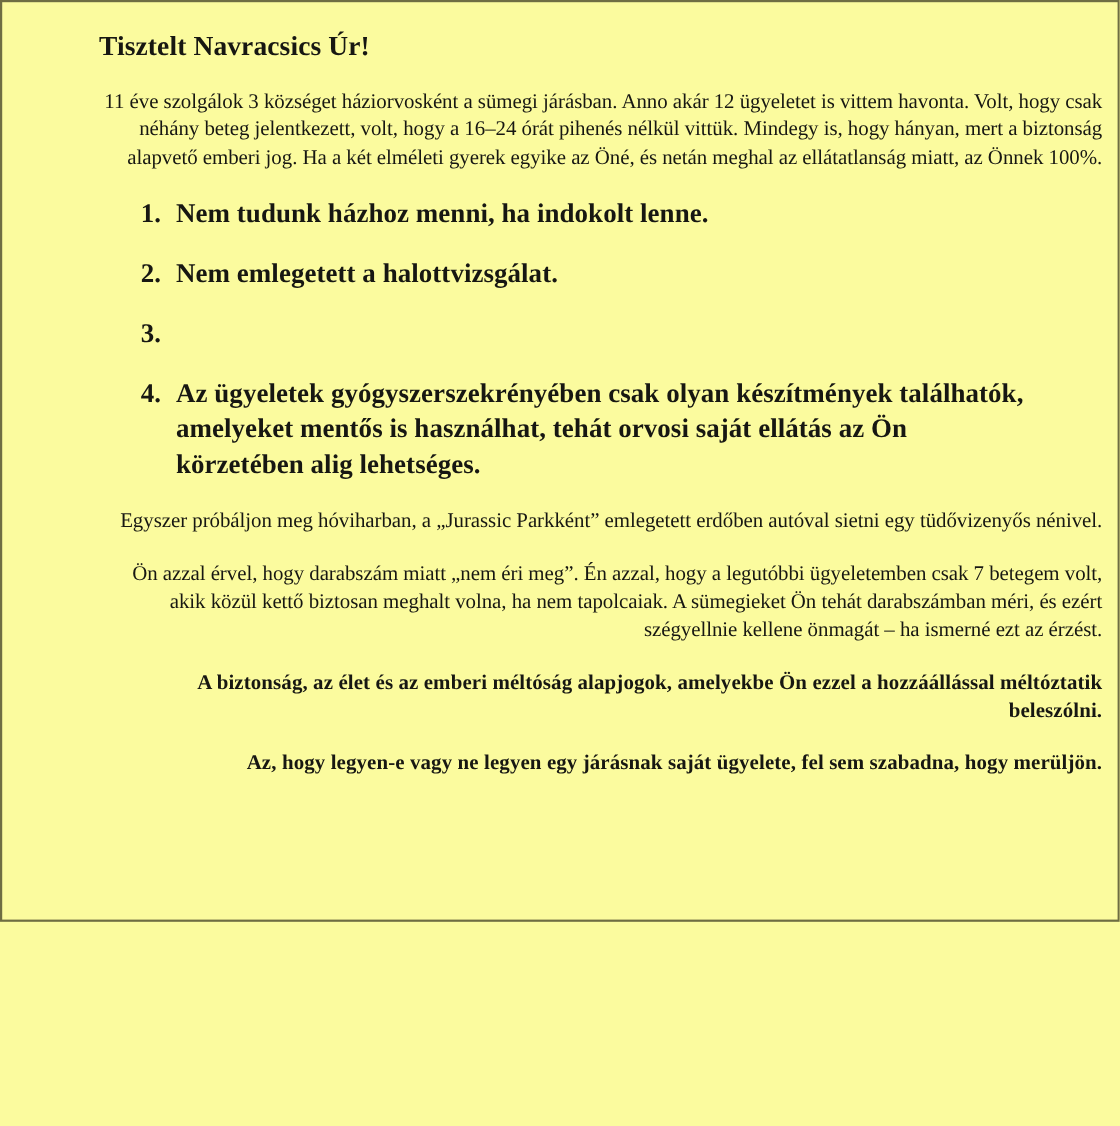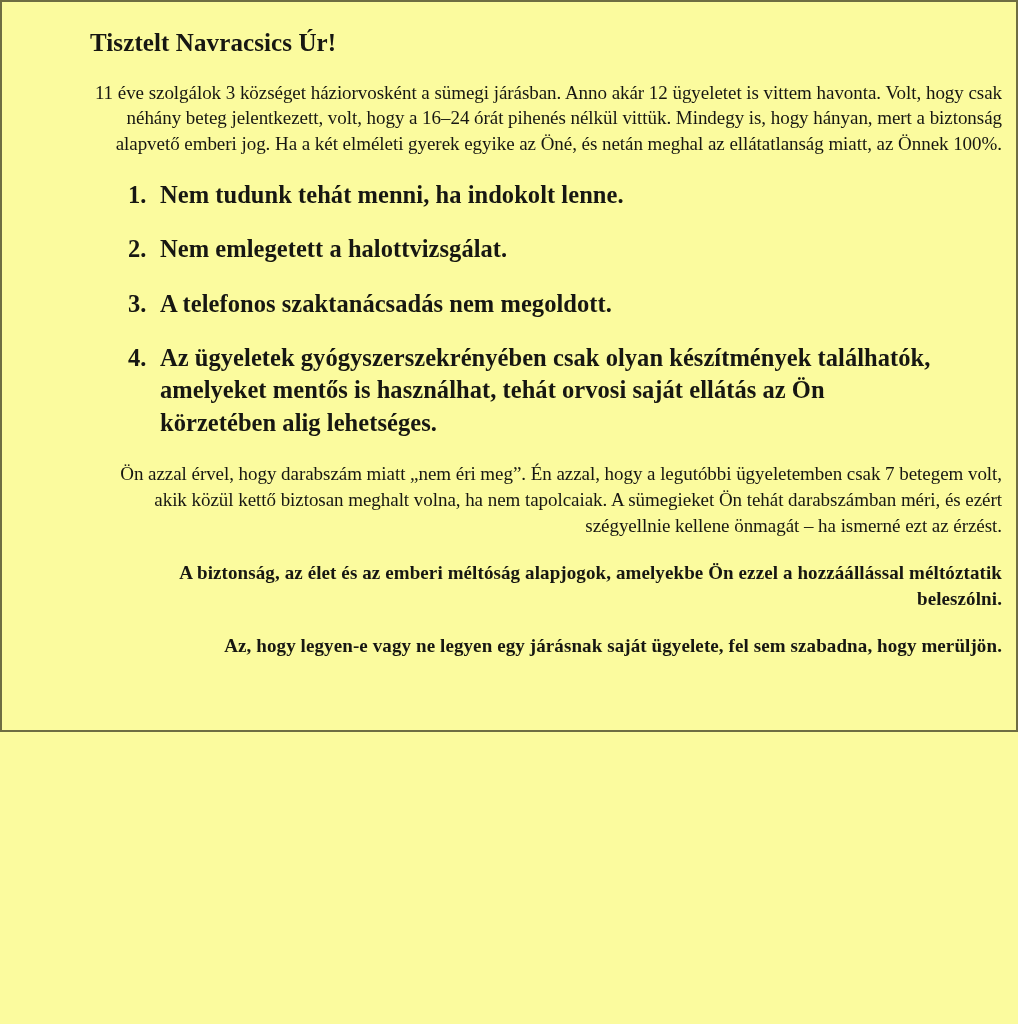--- a/index.html
+++ b/index.html
@@ -13,21 +13,21 @@
     background: #fbfb9e;
     font-family: "Liberation Serif", "DejaVu Serif", serif;
     color: #171712;
     overflow: hidden;
   }
 
   
   .page {
     box-sizing: border-box;
     width: 1018px;
-    height: 732px;
+    height: 838px;
     background: #fbfb9e;
     border: 2px solid #6e6d42;
     padding: 26px 18px 10px 88px;
     position: relative;
   }
 
   .letter {
     width: 912px;
   }
 
@@ -94,36 +94,36 @@
   <div class="letter">
 
     <p class="salutation">Tisztelt Navracsics Úr!</p>
 
     <p class="para">11 éve szolgálok 3 községet háziorvosként a sümegi járásban. Anno akár 12 ügyeletet is vittem havonta. Volt, hogy csak néhány beteg jelentkezett, volt, hogy a 16–24 órát pihenés nélkül vittük. Mindegy is, hogy hányan, mert a biztonság alapvető emberi jog. Ha a két elméleti gyerek egyike az Öné, és netán meghal az ellátatlanság miatt, az Önnek 100%.</p>
 
 
     <ol class="demands">
       <li class="demand">
         <span class="demand-num">1.</span>
-        <span class="demand-text">Nem tudunk tehát menni, ha indokolt lenne.</span>
+        <span class="demand-text">Nem tudunk házhoz menni, ha indokolt lenne.</span>
       </li>
       <li class="demand">
         <span class="demand-num">2.</span>
         <span class="demand-text">Nem emlegetett a halottvizsgálat.</span>
       </li>
       <li class="demand">
         <span class="demand-num">3.</span>
-        <span class="demand-text">A telefonos szaktanácsadás nem megoldott.</span>
       </li>
       <li class="demand">
         <span class="demand-num">4.</span>
         <span class="demand-text">Az ügyeletek gyógyszerszekrényében csak olyan készítmények találhatók, amelyeket mentős is használhat, tehát orvosi saját ellátás az Ön körzetében alig lehetséges.</span>
       </li>
     </ol>
 
+    <p class="para">Egyszer próbáljon meg hóviharban, a „Jurassic Parkként” emlegetett erdőben autóval sietni egy tüdővizenyős nénivel.</p>
 
     <p class="para">Ön azzal érvel, hogy darabszám miatt „nem éri meg”. Én azzal, hogy a legutóbbi ügyeletemben csak 7 betegem volt, akik közül kettő biztosan meghalt volna, ha nem tapolcaiak. A sümegieket Ön tehát darabszámban méri, és ezért szégyellnie kellene önmagát – ha ismerné ezt az érzést.</p>
 
     <p class="para bold">A biztonság, az élet és az emberi méltóság alapjogok, amelyekbe Ön ezzel a hozzáállással méltóztatik beleszólni.</p>
 
     <p class="para bold">Az, hogy legyen-e vagy ne legyen egy járásnak saját ügyelete, fel sem szabadna, hogy merüljön.</p>
 
   </div>
 </div>
 

